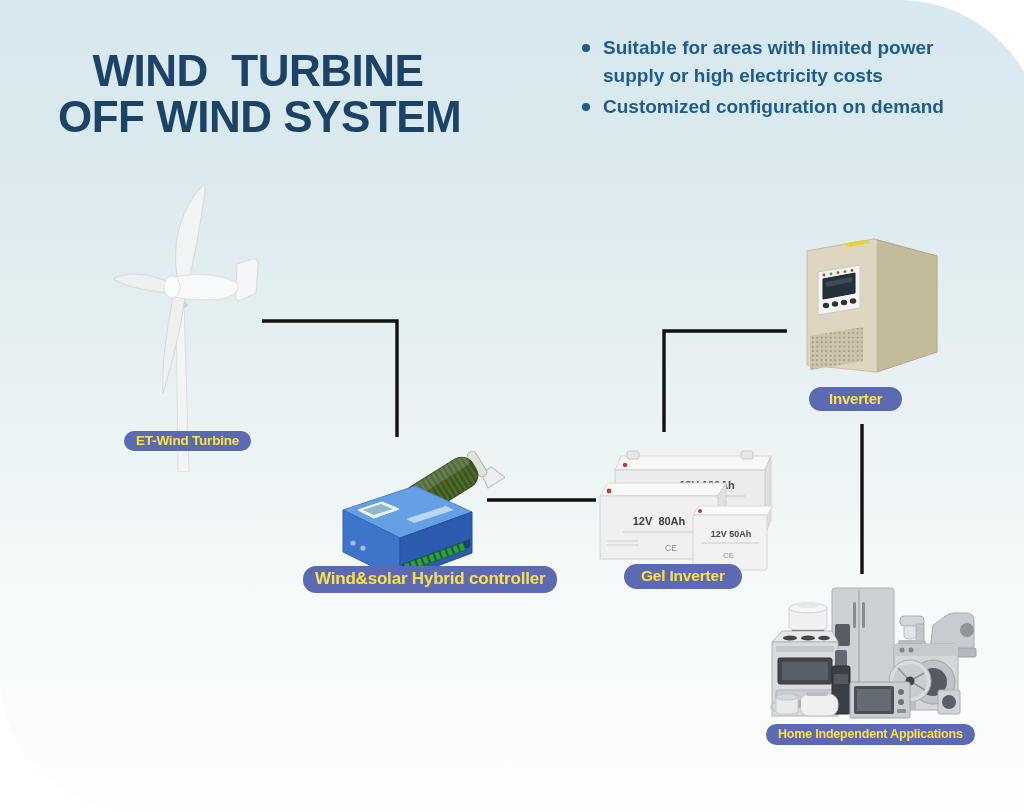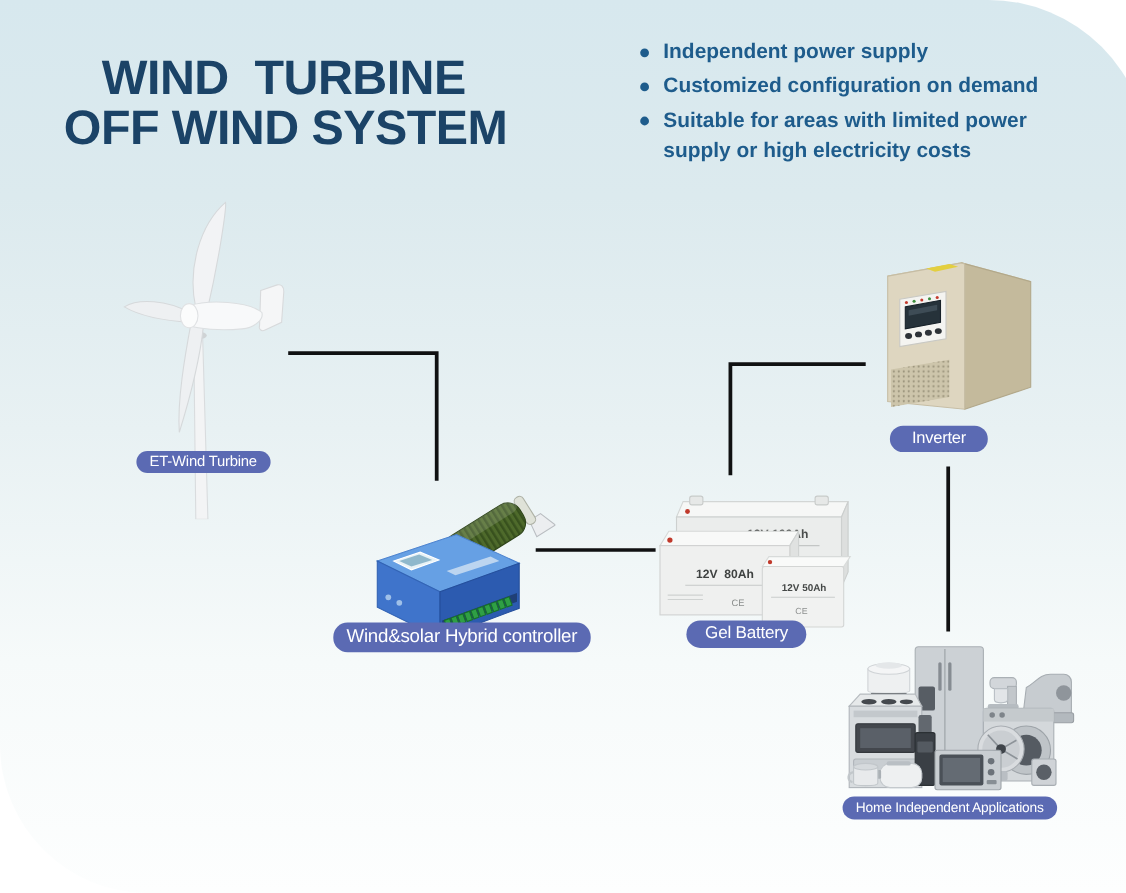--- a/index.html
+++ b/index.html
@@ -12,23 +12,23 @@
   }
   .title{position:absolute;left:58px;top:48px;width:400px;text-align:center;
     color:#1b4367;font-weight:bold;font-size:44px;line-height:46px;letter-spacing:-.5px;}
   .title div{white-space:pre;}
   .features{position:absolute;left:578px;top:34px;width:410px;margin:0;padding:0;list-style:none;
     color:#1e5c8c;font-weight:bold;font-size:19px;line-height:28px;}
   .features li{display:flex;margin-bottom:3px;}
   .dot{flex:0 0 8px;width:8px;height:8px;border-radius:50%;background:#1e5c8c;margin:10px 13px 0 4px;}
   .connectors{position:absolute;left:0;top:0;pointer-events:none;}
   .illus{position:absolute;}
-  .pill{position:absolute;background:#5b6ab3;color:#ffffff;font-weight:normal;border-radius:13px;
+  .pill{position:absolute;background:#5b6ab3;color:#fde047;font-weight:bold;border-radius:13px;
     padding:2px 12px 3px;font-size:13px;white-space:pre;letter-spacing:-.2px;}
-  #pill-turbine{left:124px;top:410px;font-size:13.5px;}
+  #pill-turbine{left:124px;top:431px;font-size:13.5px;}
   #pill-controller{left:303px;top:566px;font-size:17px;padding:3px 12px 4px;}
   #pill-battery{left:624px;top:564px;font-size:15.5px;padding:3px 17px 4px;}
   #pill-inverter{left:809px;top:387px;font-size:15px;padding:3px 20px 4px;}
   #pill-appliances{left:766px;top:724px;font-size:12.5px;padding:3px 12px 4px;}
 </style>
 </head>
 <body>
 
 <div class="canvas">
 
@@ -40,29 +40,25 @@
   </svg>
 
   <div class="title">
     <div>WIND  TURBINE</div>
     <div>OFF WIND SYSTEM</div>
   </div>
 
   <ul class="features">
     <li>
       <span class="dot"></span>
-      <span>Independent power supply</span>
+      <span>Suitable for areas with limited power supply or high electricity costs</span>
       </li>
     <li>
       <span class="dot"></span>
       <span>Customized configuration on demand</span>
-      </li>
-    <li>
-      <span class="dot"></span>
-      <span>Suitable for areas with limited power supply or high electricity costs</span>
       </li>
   </ul>
 
   <svg class="illus" style="left:100px;top:172px" width="180" height="300" viewBox="0 0 180 300">
     <polygon points="76,126 84,126 89,300 78,300" fill="#f3f4f5" stroke="#d9dcde" stroke-width="1"></polygon>
     <ellipse cx="80" cy="133" rx="8" ry="3.4" fill="#cfd3d5"></ellipse>
     <path d="M78 108 C70 72 82 32 105 12 C106 16 100 60 88 112 Z" fill="#f2f3f5" stroke="#d6d9db"></path>
     <path d="M72 112 C52 101 26 99 13 107 C30 117 56 120 73 121 Z" fill="#eef0f2" stroke="#d6d9db"></path>
     <path d="M74 120 C68 152 61 192 63 221 C72 192 82 152 85 124 Z" fill="#eef0f2" stroke="#d6d9db"></path>
     <rect x="134" y="110" width="16" height="6" fill="#e9ebec"></rect>
@@ -255,16 +251,16 @@
       <ellipse cx="39" cy="119" rx="11" ry="3" fill="#d6dadd" stroke="#c2c7cb"></ellipse>
     </g>
     <g>
       <rect x="190" y="112" width="22" height="24" rx="2" fill="#cfd3d7" stroke="#a7adb2"></rect>
       <circle cx="201" cy="124" r="7" fill="#5a6067"></circle>
     </g>
   </svg>
 
   <div class="pill" id="pill-turbine">ET-Wind Turbine</div>
   <div class="pill" id="pill-controller">Wind&amp;solar Hybrid controller</div>
-  <div class="pill" id="pill-battery">Gel Battery</div>
+  <div class="pill" id="pill-battery">Gel Inverter</div>
   <div class="pill" id="pill-inverter">Inverter</div>
   <div class="pill" id="pill-appliances">Home Independent Applications</div>
 </div>
 
 </body></html>

